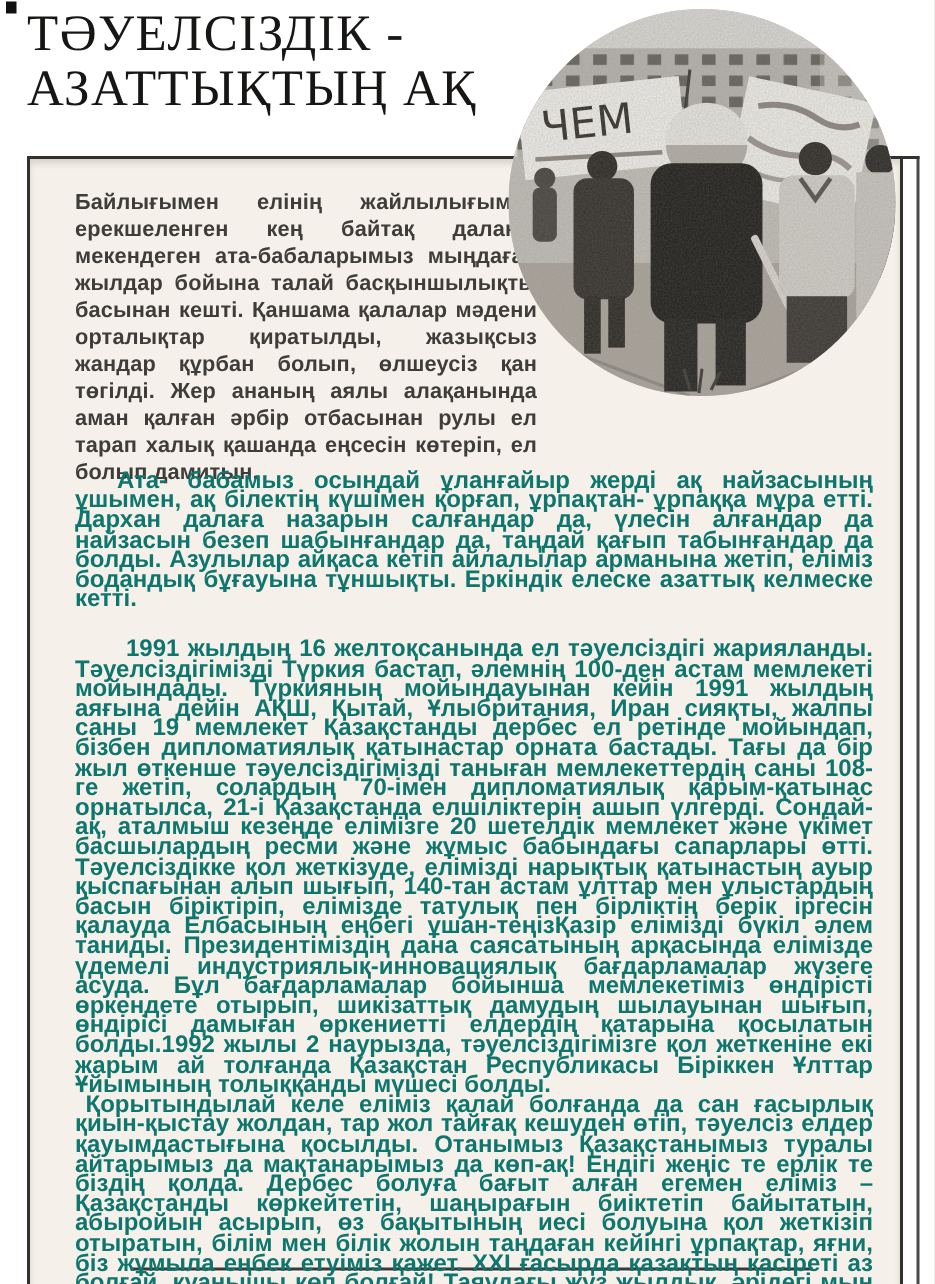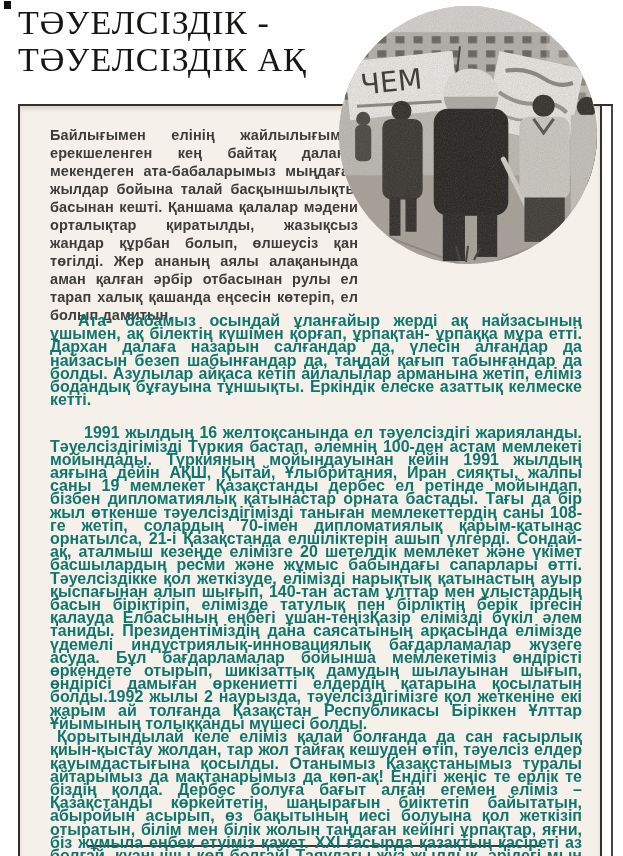--- a/index.html
+++ b/index.html
@@ -78,21 +78,21 @@
 </style>
 </head>
 <body>
 
 <div class="page">
 
   <div class="corner-mark"></div>
 
   <h1 class="title">
     <span>ТӘУЕЛСІЗДІК -</span>
-    <span>ТӘУЕЛСІЗДІК АҚ</span>
+    <span>АЗАТТЫҚТЫҢ АҚ</span>
   </h1>
 
   <div class="frame-shadow-line"></div>
   <div class="frame-shadow-cap"></div>
 
   <div class="frame-box">
 
     <p class="intro">Байлығымен елінің жайлылығымен ерекшеленген кең байтақ даланы мекендеген ата-бабаларымыз мыңдаған жылдар бойына талай басқыншылықты басынан кешті. Қаншама қалалар мәдени орталықтар қиратылды, жазықсыз жандар құрбан болып, өлшеусіз қан төгілді. Жер ананың аялы алақанында аман қалған әрбір отбасынан рулы ел тарап халық қашанда еңсесін көтеріп, ел болып дамитын.</p>
 
     <div class="bodytext">

